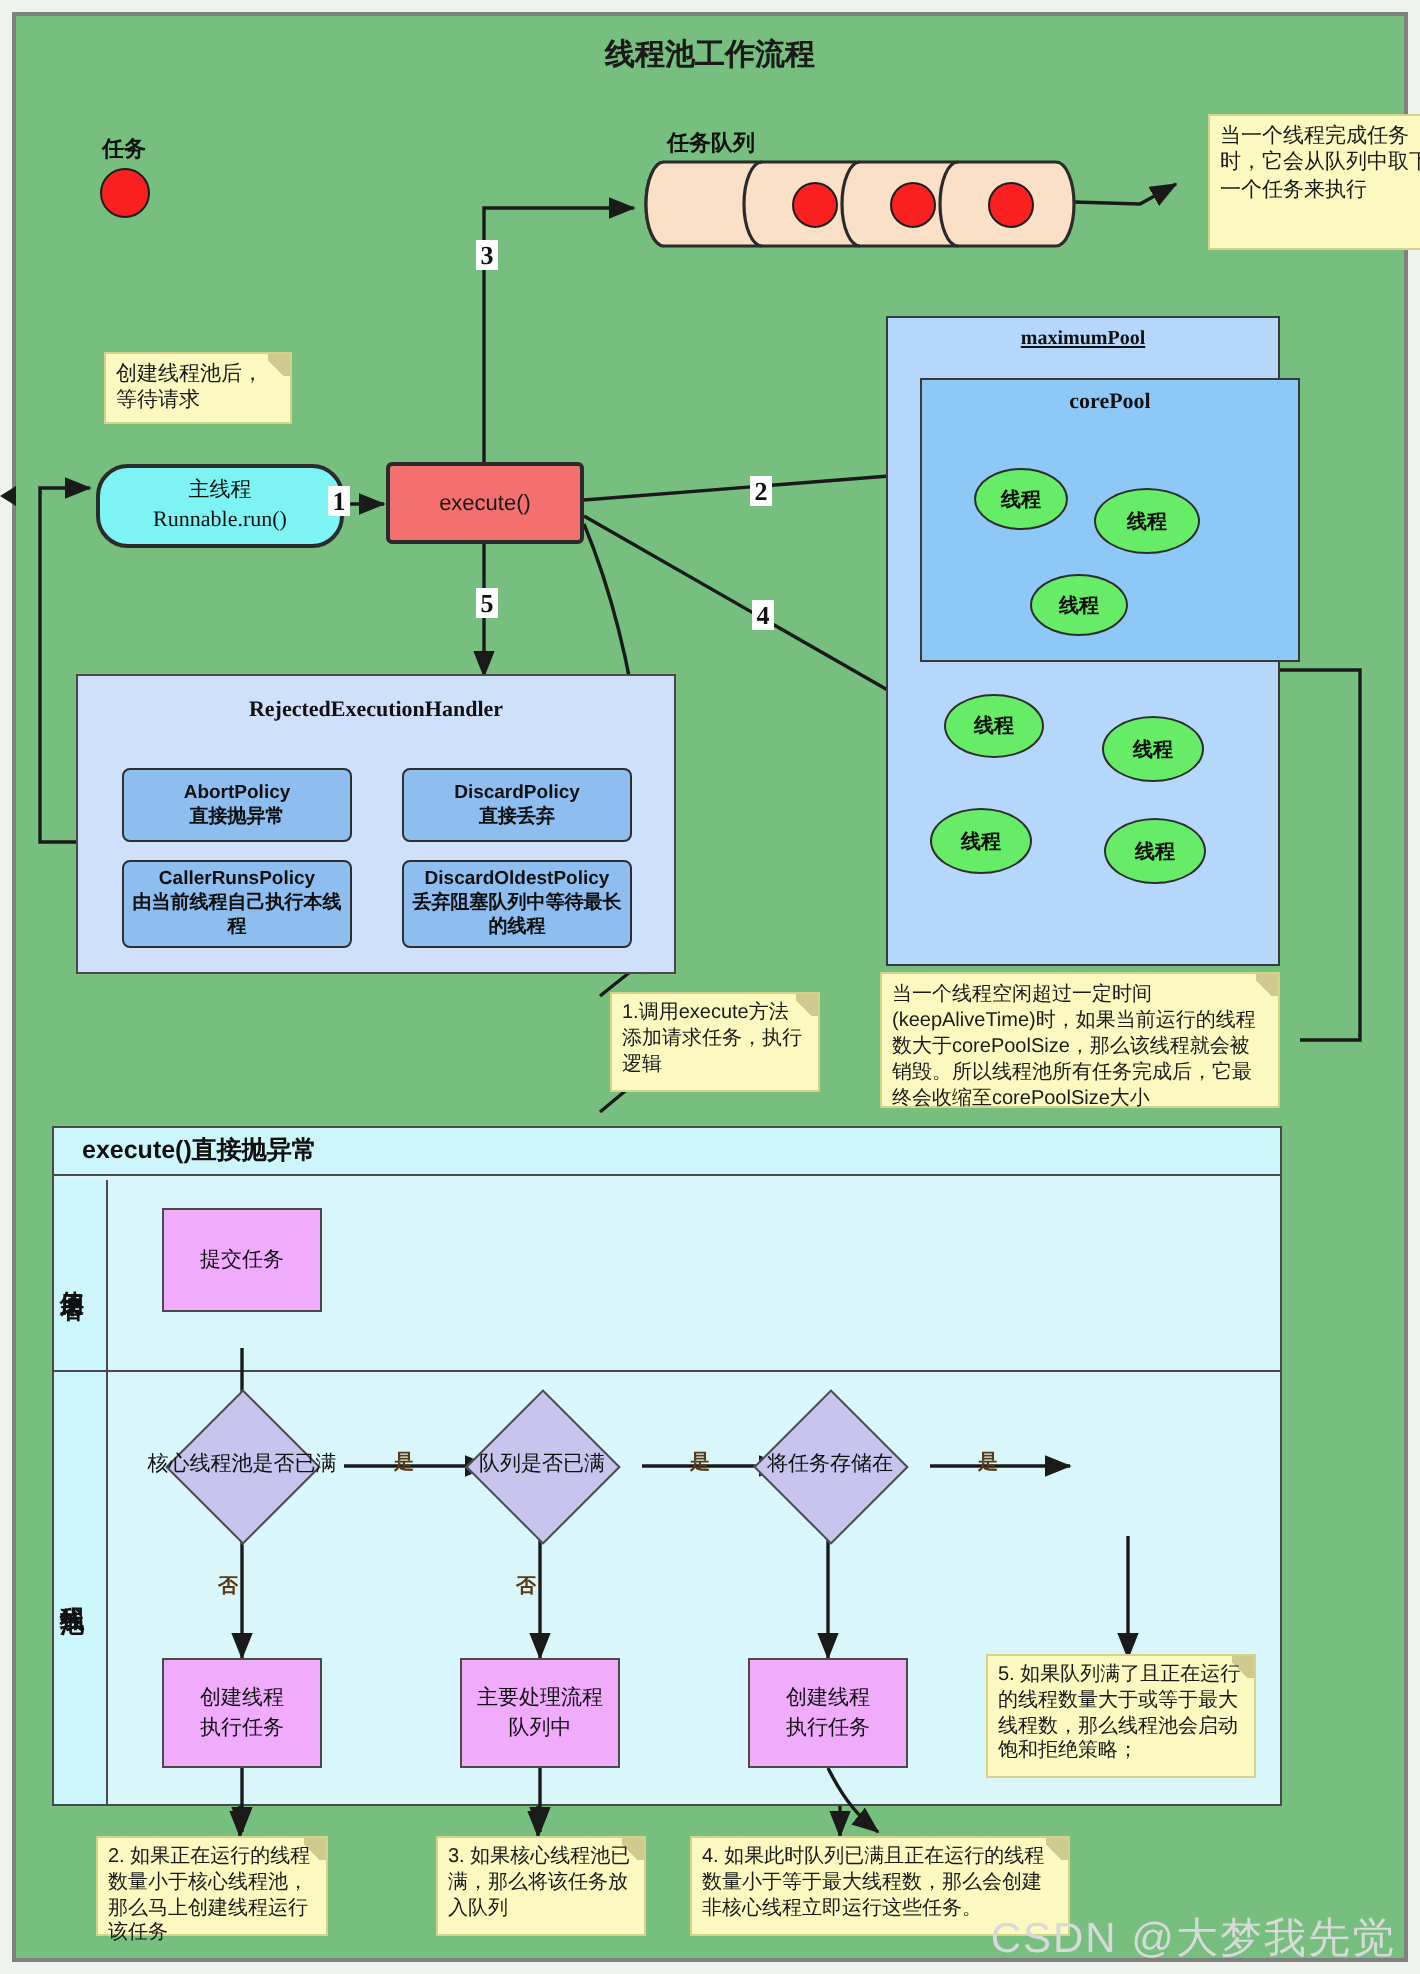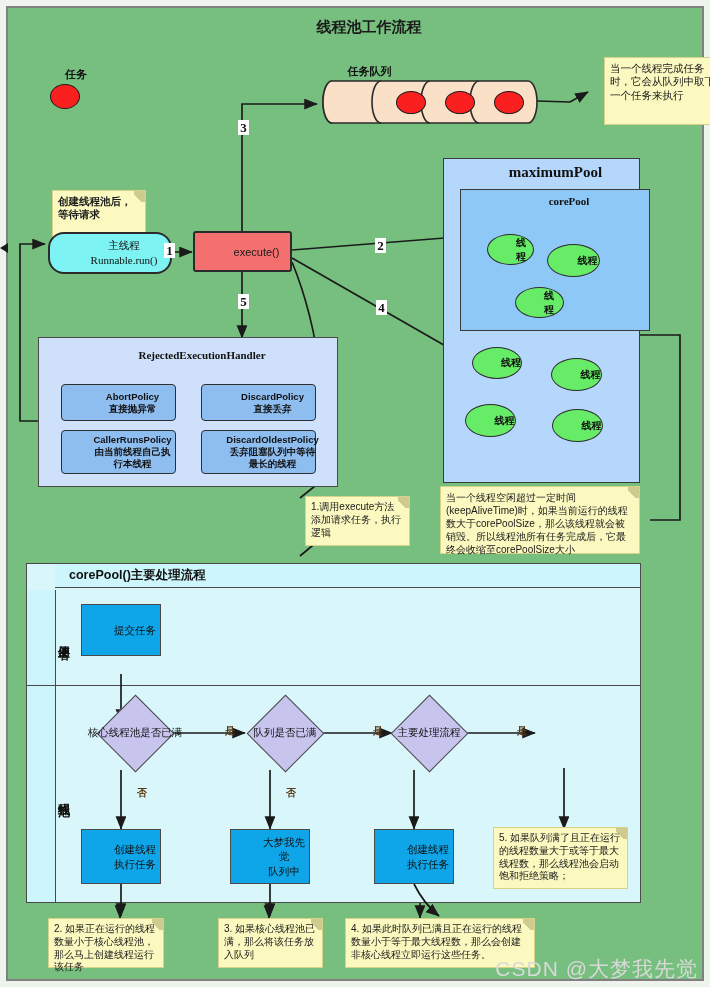--- a/index.html
+++ b/index.html
@@ -1,19 +1,19 @@
 <!DOCTYPE html>
 <html lang="zh"><head>
 <meta charset="utf-8">
 <style>
   html,body{margin:0;padding:0;background:#fff;}
   body{font-family:"Liberation Sans","DejaVu Sans",sans-serif;}
   #canvas{position:relative;width:710px;height:987px;overflow:hidden;background:#eef3ee;}
   #green{position:absolute;left:6px;top:6px;width:698px;height:975px;background:#77bf7f;border:2px solid #808080;box-sizing:border-box;}
-  .abs{position:absolute;box-sizing:border-box;padding-left:28px;}
+  .abs{position:absolute;box-sizing:border-box;}
   .title{font-size:15px;font-weight:bold;color:#1a1a1a;text-align:center;}
   .lbl{font-size:11px;font-weight:bold;color:#111;text-align:center;}
   
   .note{background:#fbf9c0;border:1px solid #d6d28a;font-size:10.5px;line-height:1.28;
         color:#1a1a1a;padding:4px 5px;box-shadow:0 0 0 0 transparent;}
   .note.fold{background:
       linear-gradient(225deg,#cfcb8e 0 10px,transparent 10px) top right/11px 11px no-repeat,
       #fbf9c0;}
   .noteb{font-size:10px;}
   
@@ -35,21 +35,21 @@
           font-family:"Liberation Serif",serif;text-align:center;line-height:1;padding:1px 2px;}
   .redball{background:#fa2020;border:1.5px solid #1d1d1d;border-radius:50%;}
   
   .flowpanel{background:#d9f7fa;border:1.6px solid #4a4a4a;}
   .flowhdr{background:#ccf6fb;border-bottom:1.6px solid #4a4a4a;font-size:12.5px;
            font-weight:bold;color:#111;padding:3px 0 3px 14px;}
   .lane{background:#ccf6fb;border-right:1.6px solid #4a4a4a;}
   .lanetxt{writing-mode:vertical-rl;text-orientation:upright;font-size:12px;font-weight:bold;
            color:#111;display:flex;align-items:center;justify-content:center;height:100%;
            letter-spacing:1px;}
-  .fbox{background:#0ea5e9;border:1.6px solid #4a4a4a;display:flex;align-items:center;
+  .fbox{background:#f0abfc;border:1.6px solid #4a4a4a;display:flex;align-items:center;
         justify-content:center;text-align:center;font-size:10.5px;color:#111;line-height:1.35;}
   .diamond{background:#c7c4ee;border:1.6px solid #4a4a4a;transform:rotate(45deg);}
   .dwrap{display:flex;align-items:center;justify-content:center;}
   .dtxt{position:absolute;width:100%;text-align:center;font-size:10.5px;color:#111;line-height:1.25;}
   .yn{font-size:10px;color:#5a3a14;font-weight:bold;}
   .wm{position:absolute;right:12px;bottom:4px;font-size:21px;color:#d9d9d9;
       font-family:"Liberation Sans",sans-serif;letter-spacing:1px;}
   svg{position:absolute;left:0;top:0;overflow:visible;pointer-events:none;}
 </style>
 </head>
@@ -108,38 +108,38 @@
       <path d="M108,1 A9,21 0 0 0 108,43" fill="none" stroke="#2b2b2b" stroke-width="1.6"></path>
       <path d="M157,1 A9,21 0 0 0 157,43" fill="none" stroke="#2b2b2b" stroke-width="1.6"></path>
     </svg>
     <div class="abs redball" style="left:74px;top:11px;width:23px;height:23px;"></div>
     <div class="abs redball" style="left:123px;top:11px;width:23px;height:23px;"></div>
     <div class="abs redball" style="left:172px;top:11px;width:23px;height:23px;"></div>
   </div>
 
   <div class="abs note fold" style="left:604px;top:57px;width:122px;height:68px;">当一个线程完成任务时，它会从队列中取下一个任务来执行</div>
 
-  <div class="abs note fold" style="left:52px;top:190px;width:94px;height:52px;white-space:pre-line;font-weight:bold;">创建线程池后，
+  <div class="abs note fold" style="left:52px;top:176px;width:94px;height:36px;white-space:pre-line;">创建线程池后，
 等待请求</div>
 
   <div class="abs mainthread" style="left:48px;top:232px;width:124px;height:42px;">
     <span>主线程</span>
     <span style="font-family:'Liberation Serif',serif;font-size:11px;">Runnable.run()</span>
   </div>
 
   <div class="abs numlbl" style="left:164px;top:243px;width:11px;">1</div>
   <div class="abs numlbl" style="left:375px;top:238px;width:11px;">2</div>
   <div class="abs numlbl" style="left:238px;top:120px;width:11px;">3</div>
   <div class="abs numlbl" style="left:376px;top:300px;width:11px;">4</div>
   <div class="abs numlbl" style="left:238px;top:294px;width:11px;">5</div>
 
   <div class="abs execbox" style="left:193px;top:231px;width:99px;height:41px;">execute()</div>
 
   <div class="abs maxbox" style="left:443px;top:158px;width:197px;height:325px;">
-    <div class="lbl" style="margin-top:5px;font-family:'Liberation Serif',serif;font-size:15px;">maximumPool</div>
+    <div class="lbl" style="margin-top:5px;font-family:'Liberation Serif',serif;font-size:10px;text-decoration:underline;">maximumPool</div>
 
     <div class="abs corebox" style="left:16px;top:30px;width:190px;height:142px;">
       <div class="lbl" style="margin-top:5px;font-family:'Liberation Serif',serif;font-size:11px;">corePool</div>
       <div class="abs thread" style="left:26px;top:44px;width:47px;height:31px;">线程</div>
       <div class="abs thread" style="left:86px;top:54px;width:53px;height:33px;">线程</div>
       <div class="abs thread" style="left:54px;top:97px;width:49px;height:31px;">线程</div>
     </div>
 
     <div class="abs thread" style="left:28px;top:188px;width:50px;height:32px;">线程</div>
     <div class="abs thread" style="left:107px;top:199px;width:51px;height:33px;">线程</div>
@@ -165,21 +165,21 @@
     </div>
     <div class="abs policy" style="left:162px;top:92px;width:115px;height:44px;">
       <div><span>DiscardOldestPolicy</span><br>
            <span>丢弃阻塞队列中等待最长的线程</span></div>
     </div>
   </div>
 
   <div class="abs note fold noteb" style="left:305px;top:496px;width:105px;height:50px;">1.调用execute方法添加请求任务，执行逻辑</div>
 
   <div class="abs flowpanel" style="left:26px;top:563px;width:615px;height:340px;">
-    <div class="flowhdr">corePool()主要处理流程</div>
+    <div class="flowhdr">execute()直接抛异常</div>
 
     <div class="abs lane" style="left:0;top:26px;width:27px;height:96px;border-bottom:1.6px solid #4a4a4a;">
       <div class="lanetxt">使用者</div>
     </div>
     <div class="abs lane" style="left:0;top:122px;width:27px;height:216px;">
       <div class="lanetxt">线程池</div>
     </div>
     <div class="abs" style="left:27px;top:121px;width:586px;height:0;border-top:1.6px solid #4a4a4a;"></div>
 
     <svg width="615" height="340">
@@ -205,32 +205,32 @@
       <div class="dtxt">核心线程池是否已满</div>
     </div>
 
     <div class="abs dwrap" style="left:196px;top:132px;width:96px;height:74px;">
       <div class="diamond" style="width:53px;height:53px;"></div>
       <div class="dtxt">队列是否已满</div>
     </div>
 
     <div class="abs dwrap" style="left:340px;top:132px;width:96px;height:74px;">
       <div class="diamond" style="width:53px;height:53px;"></div>
-      <div class="dtxt">主要处理流程</div>
+      <div class="dtxt">将任务存储在</div>
     </div>
 
     <div class="abs yn" style="left:170px;top:160px;">是</div>
     <div class="abs yn" style="left:318px;top:160px;">是</div>
     <div class="abs yn" style="left:462px;top:160px;">是</div>
     <div class="abs yn" style="left:82px;top:222px;">否</div>
     <div class="abs yn" style="left:231px;top:222px;">否</div>
 
     <div class="abs fbox" style="left:54px;top:265px;width:80px;height:55px;white-space:pre-line;">创建线程
 执行任务</div>
-    <div class="abs fbox" style="left:203px;top:265px;width:80px;height:55px;white-space:pre-line;">大梦我先觉
+    <div class="abs fbox" style="left:203px;top:265px;width:80px;height:55px;white-space:pre-line;">主要处理流程
 队列中</div>
     <div class="abs fbox" style="left:347px;top:265px;width:80px;height:55px;white-space:pre-line;">创建线程
 执行任务</div>
 
     <div class="abs note fold noteb" style="left:466px;top:263px;width:135px;height:62px;">5. 如果队列满了且正在运行的线程数量大于或等于最大线程数，那么线程池会启动饱和拒绝策略；</div>
   </div>
 
   <svg width="710" height="987">
     <g stroke="#1a1a1a" stroke-width="1.7" fill="none">
       <path d="M120,903 L120,918" marker-end="url(#ar)"></path>

